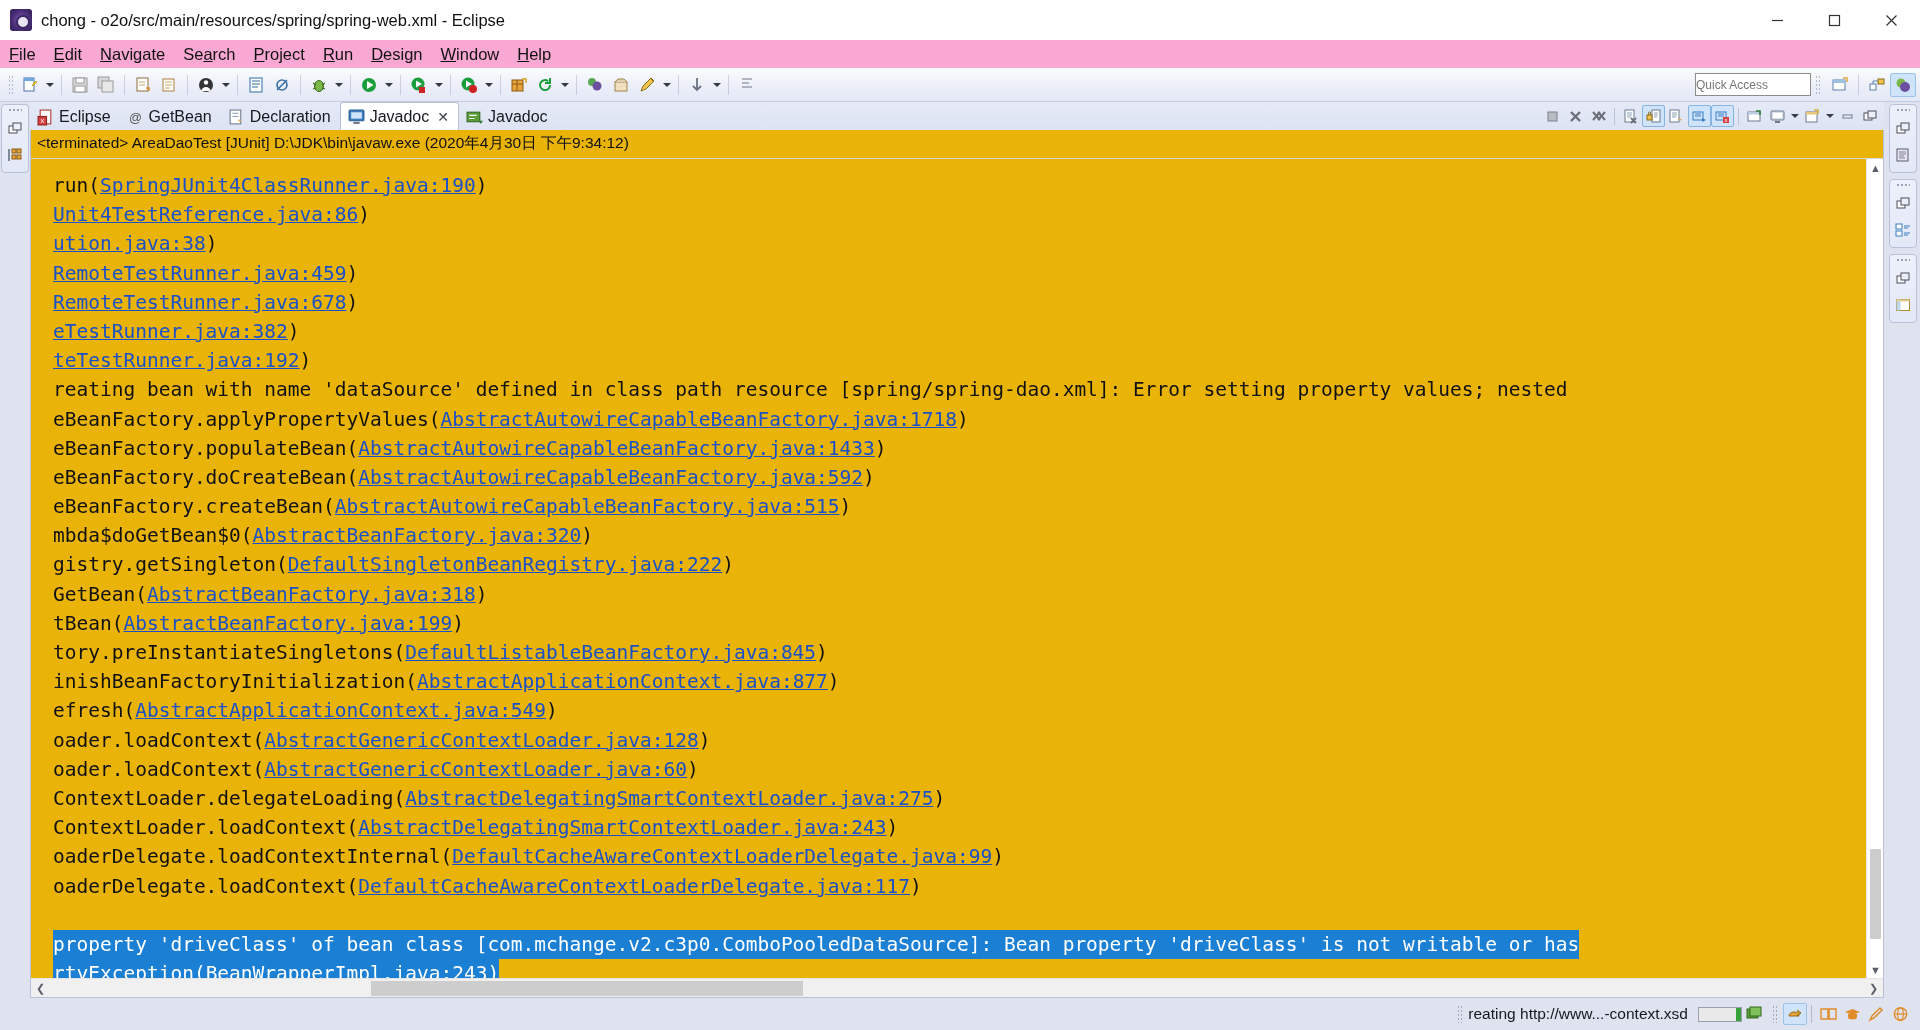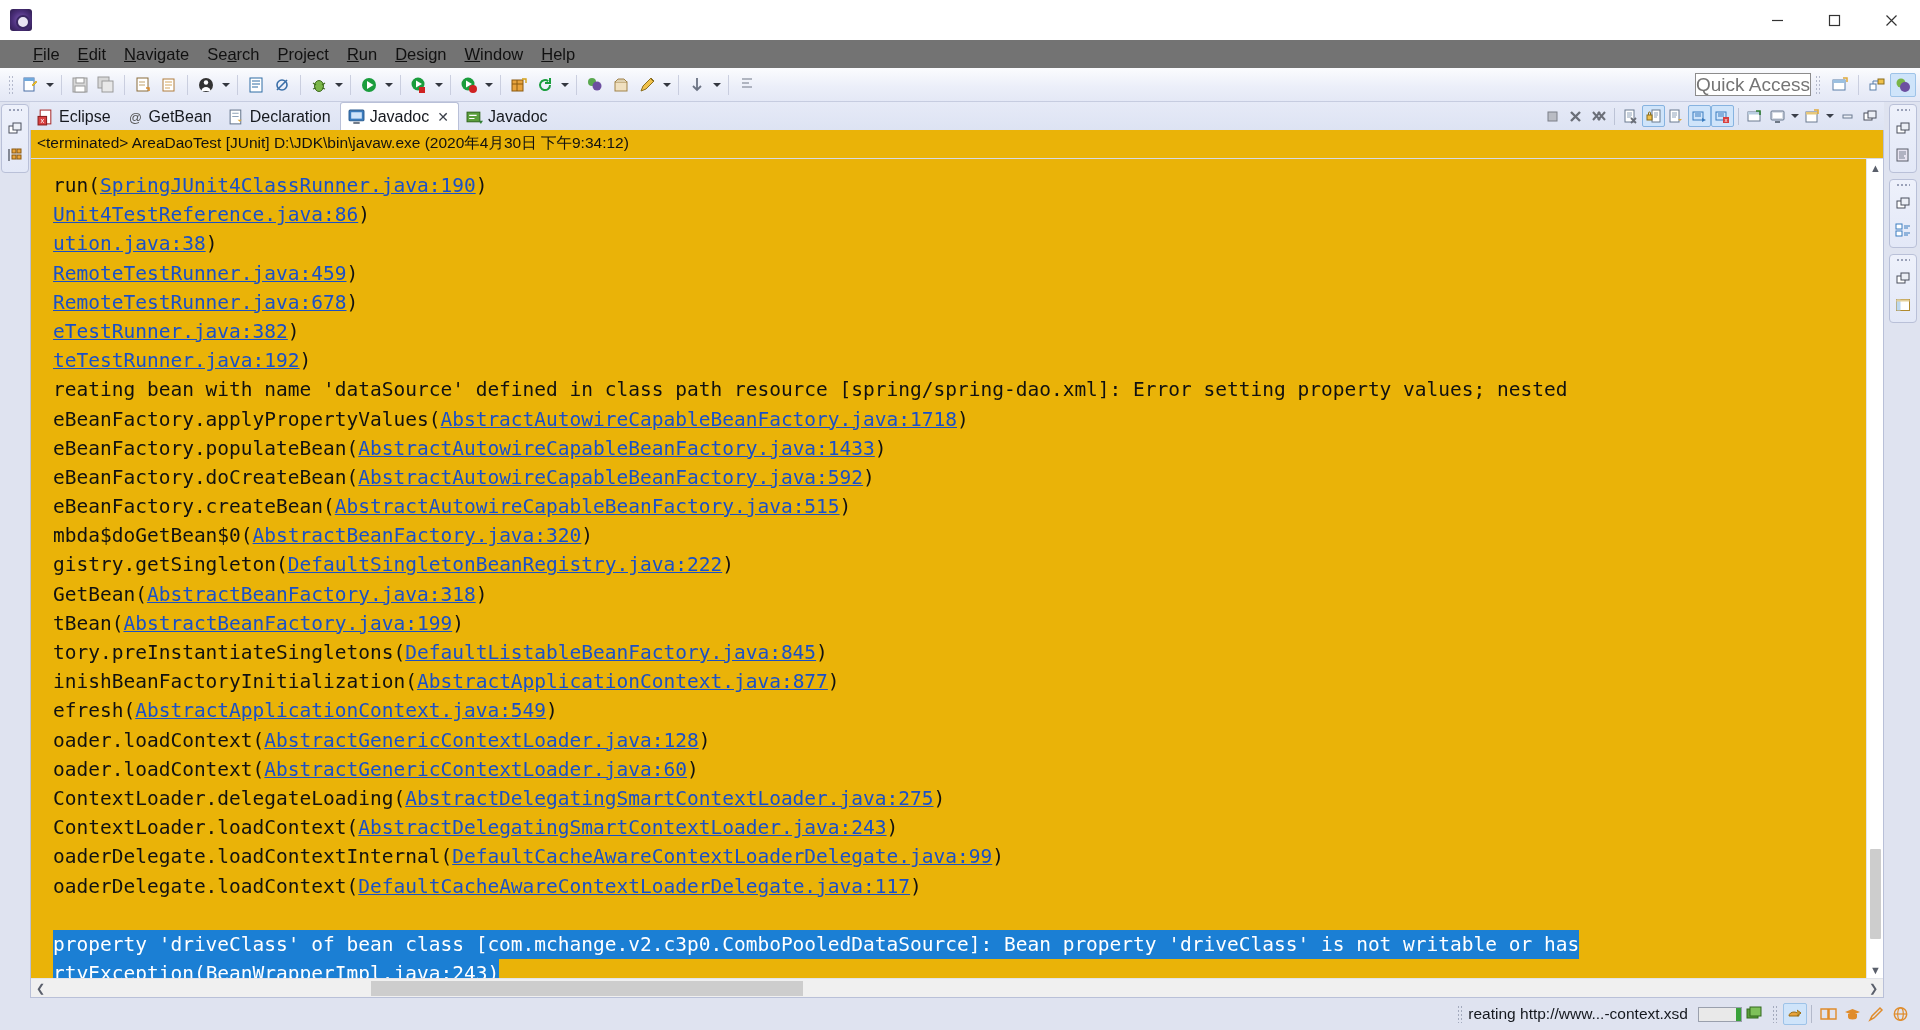--- a/index.html
+++ b/index.html
@@ -34,23 +34,23 @@
   .win-btns { position: absolute; right: 0; top: 0; height: 40px; display: flex; }
   .win-btn {
     width: 57px; height: 40px; display: flex; align-items: center; justify-content: center;
     color: #333; font-size: 17px;
   }
   .win-btn svg { display: block; }
 
   
   #menubar {
     height: 28px; width: 100%;
-    background: #737373;
+    background: #f9a8d4;
     display: flex; align-items: center;
-    padding-left: 24px;
+    padding-left: 0;
   }
   .menu-item {
     font-size: 16.5px; color: #111;
     padding: 2px 9px; white-space: nowrap;
   }
   .menu-item u { text-decoration: underline; }
 
   
   #toolbar {
     height: 34px; width: 100%;
@@ -78,21 +78,21 @@
   }
   .tb-icon { width: 18px; height: 18px; display:block; }
 
   #quick-access-wrap {
     position: absolute; right: 96px; top: 5px;
     display: flex; align-items: center;
   }
   #quick-access {
     width: 116px; height: 23px;
     border: 1px solid #8c8c8c; background: #ffffff;
-    font-size: 19px; color: #404040;
+    font-size: 12px; color: #404040;
     padding: 0 0; line-height: 21px;
     font-family: "Liberation Sans", sans-serif;
   }
   #perspective-bar {
     position: absolute; right: 4px; top: 4px;
     display: flex; align-items: center; height: 26px;
   }
   .persp-btn { width: 26px; height: 24px; display:flex; align-items:center; justify-content:center; }
   .persp-btn.active { background: #cfe4fa; border: 1px solid #9ec3e8; border-radius: 2px; }
 
@@ -244,20 +244,21 @@
   }
   .sb-btn { width: 24px; height: 22px; display:flex;align-items:center;justify-content:center;}
   .sb-btn.active { background: #cfe4fa; border: 1px solid #9ec3e8; border-radius:2px; }
   .sb-sep { width:1px;height:18px;background:#b3b9ca;margin:0 4px;}
 </style>
 </head>
 <body>
 
 <div id="titlebar">
   <div id="app-icon"></div>
+  <div id="title-text">chong - o2o/src/main/resources/spring/spring-web.xml - Eclipse</div>
   <div class="win-btns">
     <div class="win-btn">
       <svg width="13" height="13" viewBox="0 0 13 13">
           <path d="M1 6.5 H12" stroke="#333" stroke-width="1.2" fill="none"></path>
         </svg>
     </div>
     <div class="win-btn">
       <svg width="13" height="13" viewBox="0 0 13 13">
           <rect x="1.5" y="1.5" width="10" height="10" stroke="#333" stroke-width="1.2" fill="none"></rect>
         </svg>

